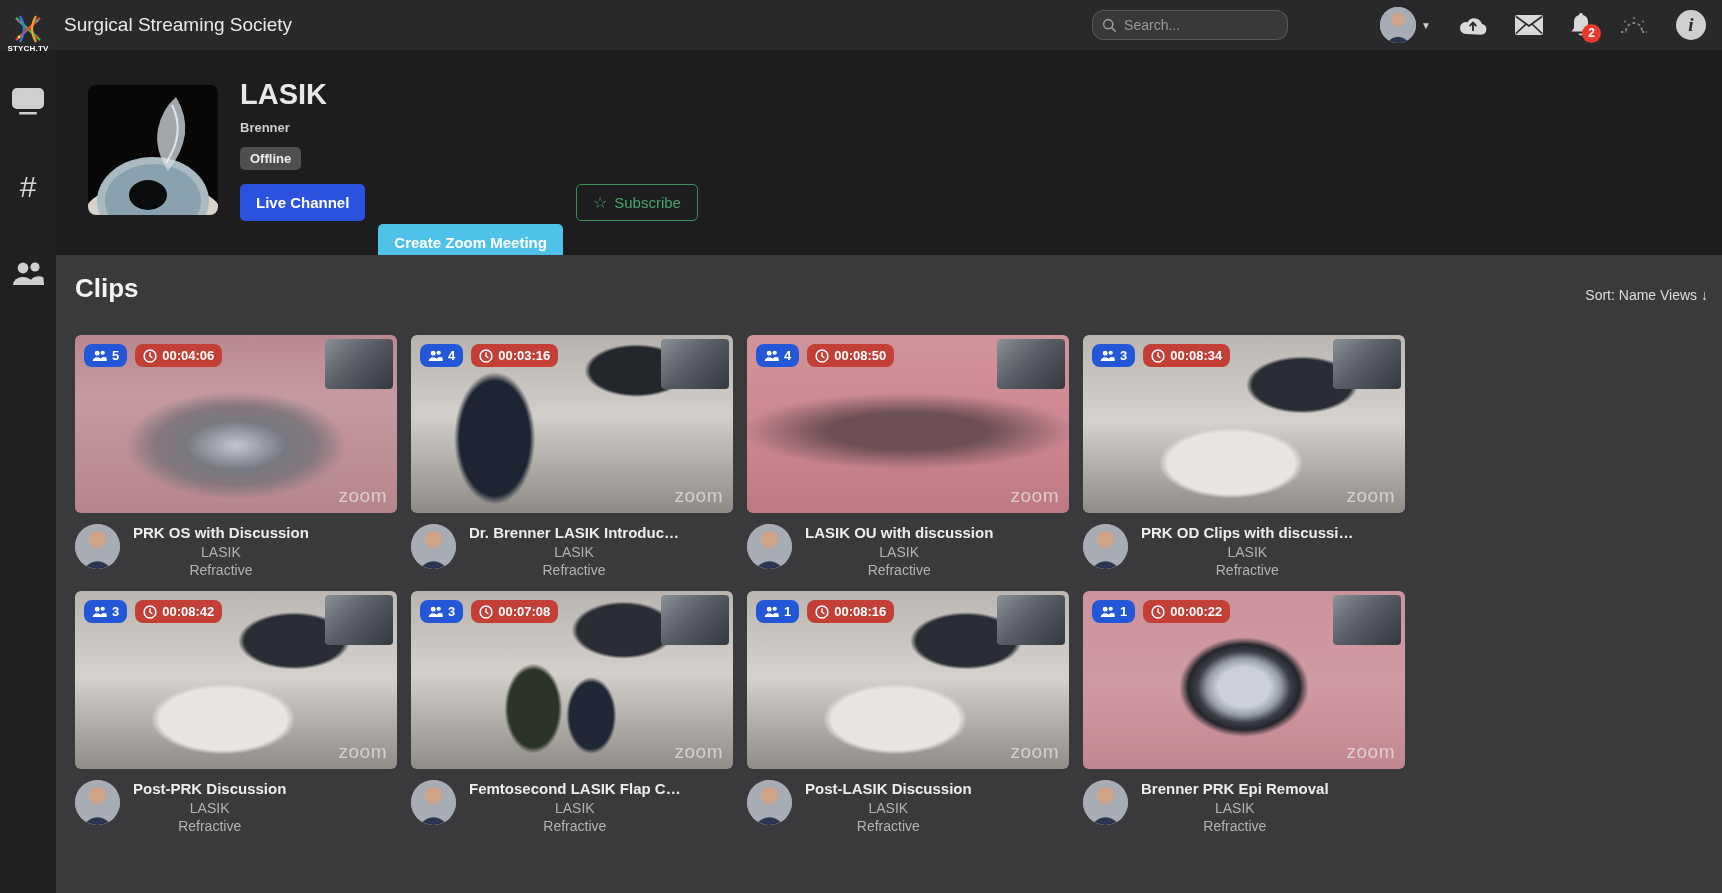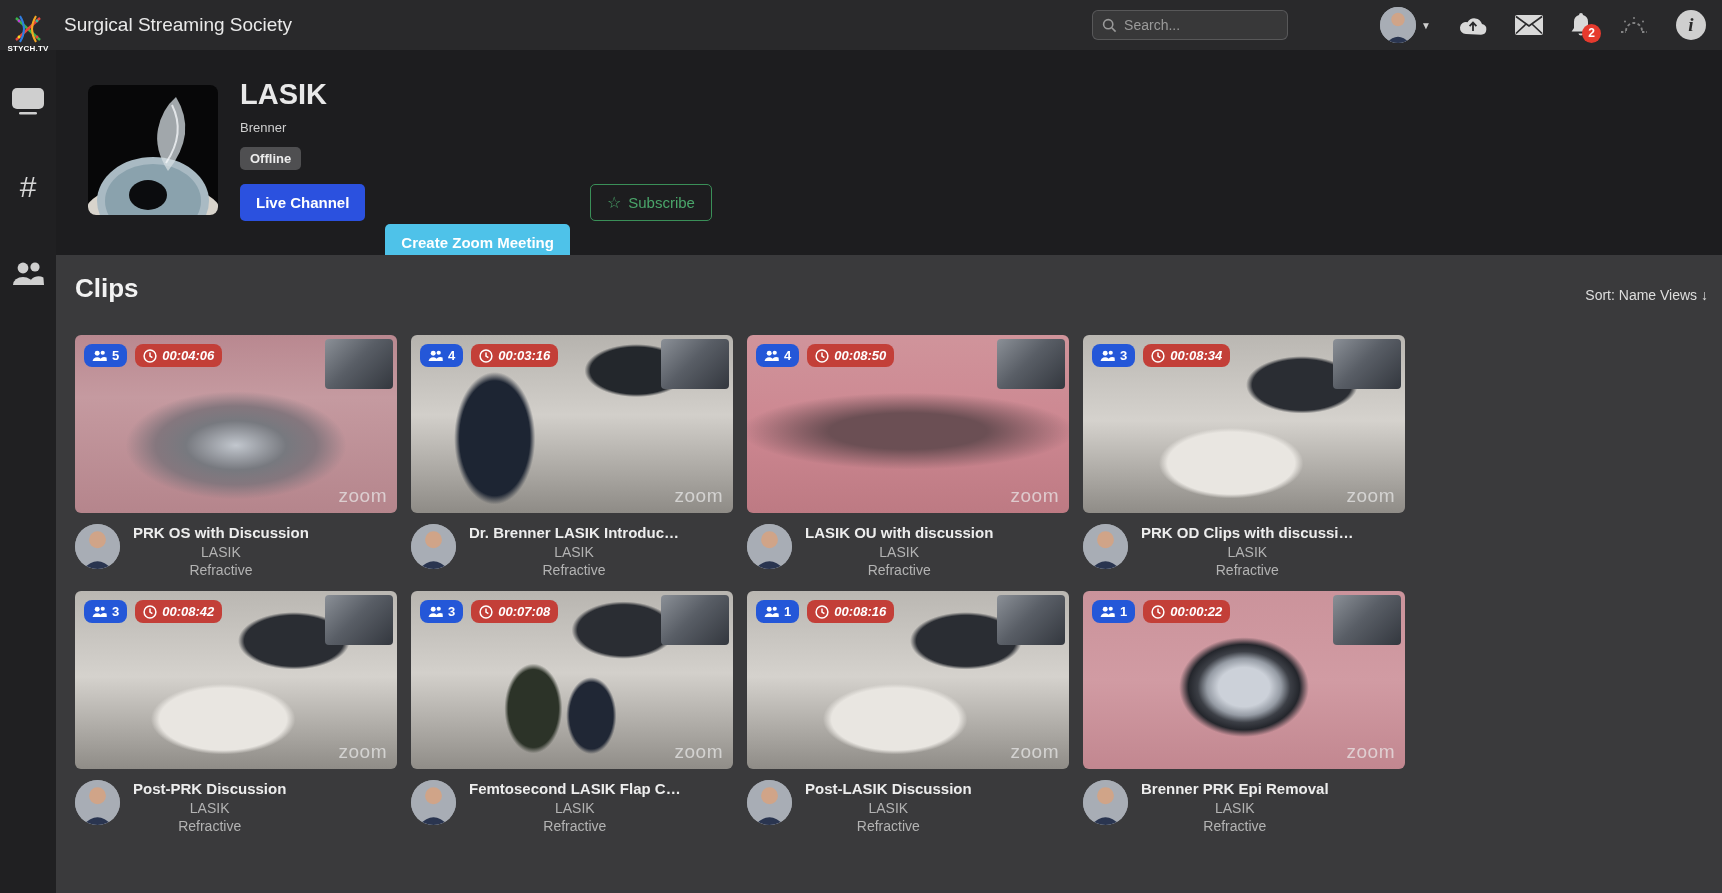--- a/index.html
+++ b/index.html
@@ -8,21 +8,21 @@
 
   
   .topbar { position:absolute; top:0; left:0; width:1722px; height:50px;
     background:#29292b; display:flex; align-items:center; z-index:10; }
   .logo-block { width:56px; height:50px; display:flex; flex-direction:column;
     align-items:center; justify-content:center; padding-top:18px; }
   .logo-text { color:#fff; font-size:8px; font-weight:bold; letter-spacing:.2px; margin-top:1px; }
   .app-title { color:#e9e9e9; font-size:19px; margin-left:8px; font-weight:400; }
   .topbar-spacer { flex:1; }
   .searchbox { width:196px; height:30px; background:rgba(255,255,255,.07);
-    border:1px solid rgba(255,255,255,.16); border-radius:6px; display:flex;
+    border:1px solid rgba(255,255,255,.16); border-radius:12px; display:flex;
     align-items:center; padding:0 9px; }
   .searchbox input { background:transparent; border:none; outline:none; color:#ddd;
     font-size:14px; width:100%; margin-left:7px; font-family:"Liberation Sans",sans-serif; }
   .searchbox input::placeholder { color:#9a9a9a; }
   .topbar-icons { display:flex; align-items:center; gap:27px; margin-left:92px; margin-right:16px; }
   .tb-avatar-wrap { display:flex; align-items:center; gap:5px; cursor:pointer; }
   .tb-avatar { width:36px; height:36px; border-radius:50%; overflow:hidden; background:#9aa0a8; }
   .caret { color:#cfcfcf; font-size:10px; }
   .tb-icon { position:relative; display:flex; align-items:center; justify-content:center; cursor:pointer; }
   .notif-badge { position:absolute; right:-9px; bottom:-5px; background:#e63a2e; color:#fff;
@@ -37,24 +37,24 @@
     display:flex; flex-direction:column; align-items:center; padding-top:34px; gap:52px; }
   .side-item { width:40px; height:34px; display:flex; align-items:center; justify-content:center; cursor:pointer; }
   .hash-glyph { color:#d6d6d6; font-size:30px; font-weight:400; }
 
   
   .channel-section { position:absolute; top:50px; left:56px; width:1666px; height:205px; background:#1d1d1f; }
   .channel-thumb { position:absolute; left:32px; top:35px; width:130px; height:130px;
     border-radius:8px; overflow:hidden; cursor:pointer; }
   .channel-info { position:absolute; left:184px; top:28px; }
   .channel-title { color:#e8e8e8; font-size:29px; font-weight:bold; }
-  .channel-owner { color:#cfcfcf; font-size:13px; font-weight:normal; margin-top:9px; }
+  .channel-owner { color:#cfcfcf; font-size:13px; font-weight:bold; margin-top:9px; }
   .status-badge { display:inline-block; margin-top:12px; background:#4f4f51; color:#ececec;
     font-size:13px; font-weight:bold; padding:4px 10px; border-radius:5px; }
-  .channel-buttons { display:flex; gap:20px; margin-top:14px; }
+  .channel-buttons { display:flex; gap:13px; margin-top:14px; }
   .btn { border:none; border-radius:5px; font-size:15px; font-weight:bold; height:37px;
     padding:0 16px; cursor:pointer; font-family:"Liberation Sans",sans-serif; }
   .btn-live { background:#2b51df; color:#fff; }
   .btn-zoom { background:#4ec2e9; color:#fff;margin-top:40px; }
   .btn-subscribe { background:transparent; border:1px solid #3a8f58; color:#4aa56a;
     font-weight:400; display:flex; align-items:center; gap:7px; }
   .star-glyph { font-size:16px; }
 
   
   .clips-section { position:absolute; top:255px; left:56px; width:1666px; height:638px; background:#3a3a3c; }
@@ -62,21 +62,21 @@
   .sort-control { position:absolute; top:32px; right:14px; color:#dedede; font-size:14px; cursor:pointer; }
   .clips-grid { position:absolute; top:80px; left:19px; width:1340px; display:grid;
     grid-template-columns:repeat(4,322px); column-gap:14px; row-gap:12px; }
 
   .clip-card { width:322px; }
   .thumb { position:relative; width:322px; height:178px; border-radius:6px; overflow:hidden; cursor:pointer; }
   .badges { position:absolute; top:9px; left:9px; display:flex; gap:8px; }
   .badge { display:flex; align-items:center; gap:5px; color:#fff; font-size:13px; font-weight:bold;
     border-radius:8px; padding:4px 8px; }
   .badge-viewers { background:#2457d8; }
-  .badge-duration { background:#c33f38;font-style:italic; }
+  .badge-duration { background:#c33f38; }
   .pip { position:absolute; top:4px; right:4px; width:68px; height:50px; border-radius:4px;
     background:linear-gradient(135deg,#8b9097 0%,#595e66 45%,#33373e 100%); }
   .watermark { position:absolute; right:10px; bottom:6px; color:rgba(235,235,235,.7);
     font-size:19px; letter-spacing:.5px; }
   .clip-info { display:flex; margin-top:11px; }
   .clip-avatar { width:45px; height:45px; border-radius:50%; overflow:hidden; flex:none;
     background:#9aa0a8; cursor:pointer; }
   .clip-text { margin-left:13px;text-align:center; }
   .clip-title { color:#ededed; font-size:15px; font-weight:bold; line-height:1.25; cursor:pointer;
     white-space:nowrap; overflow:hidden; text-overflow:ellipsis; max-width:255px; }

